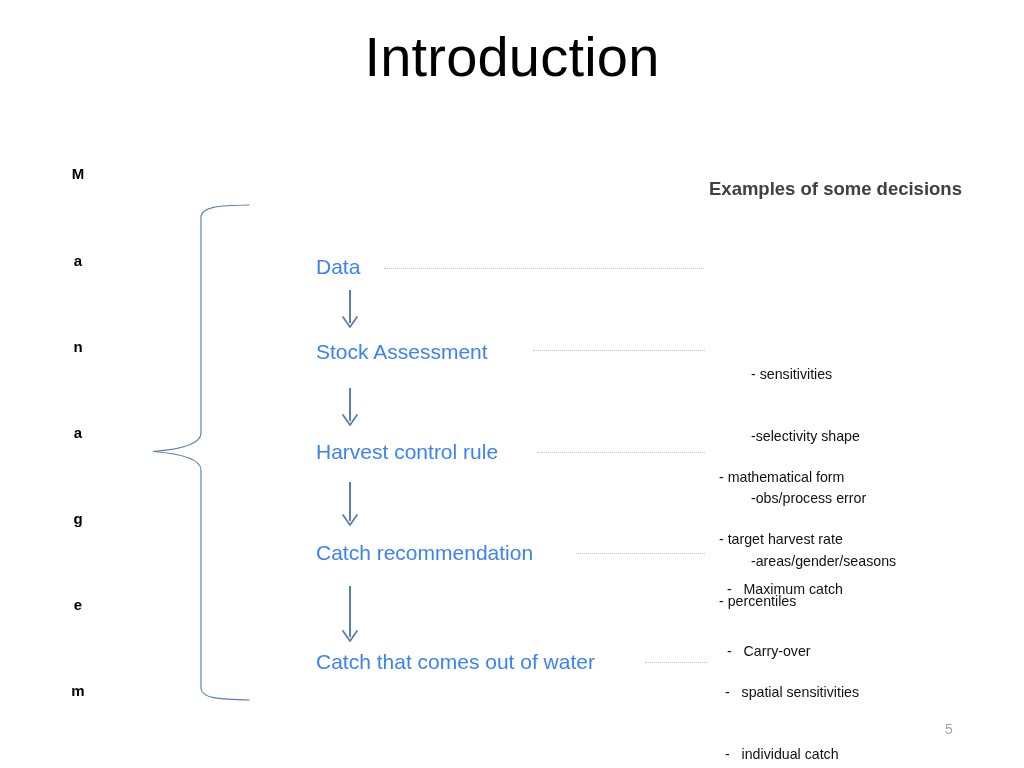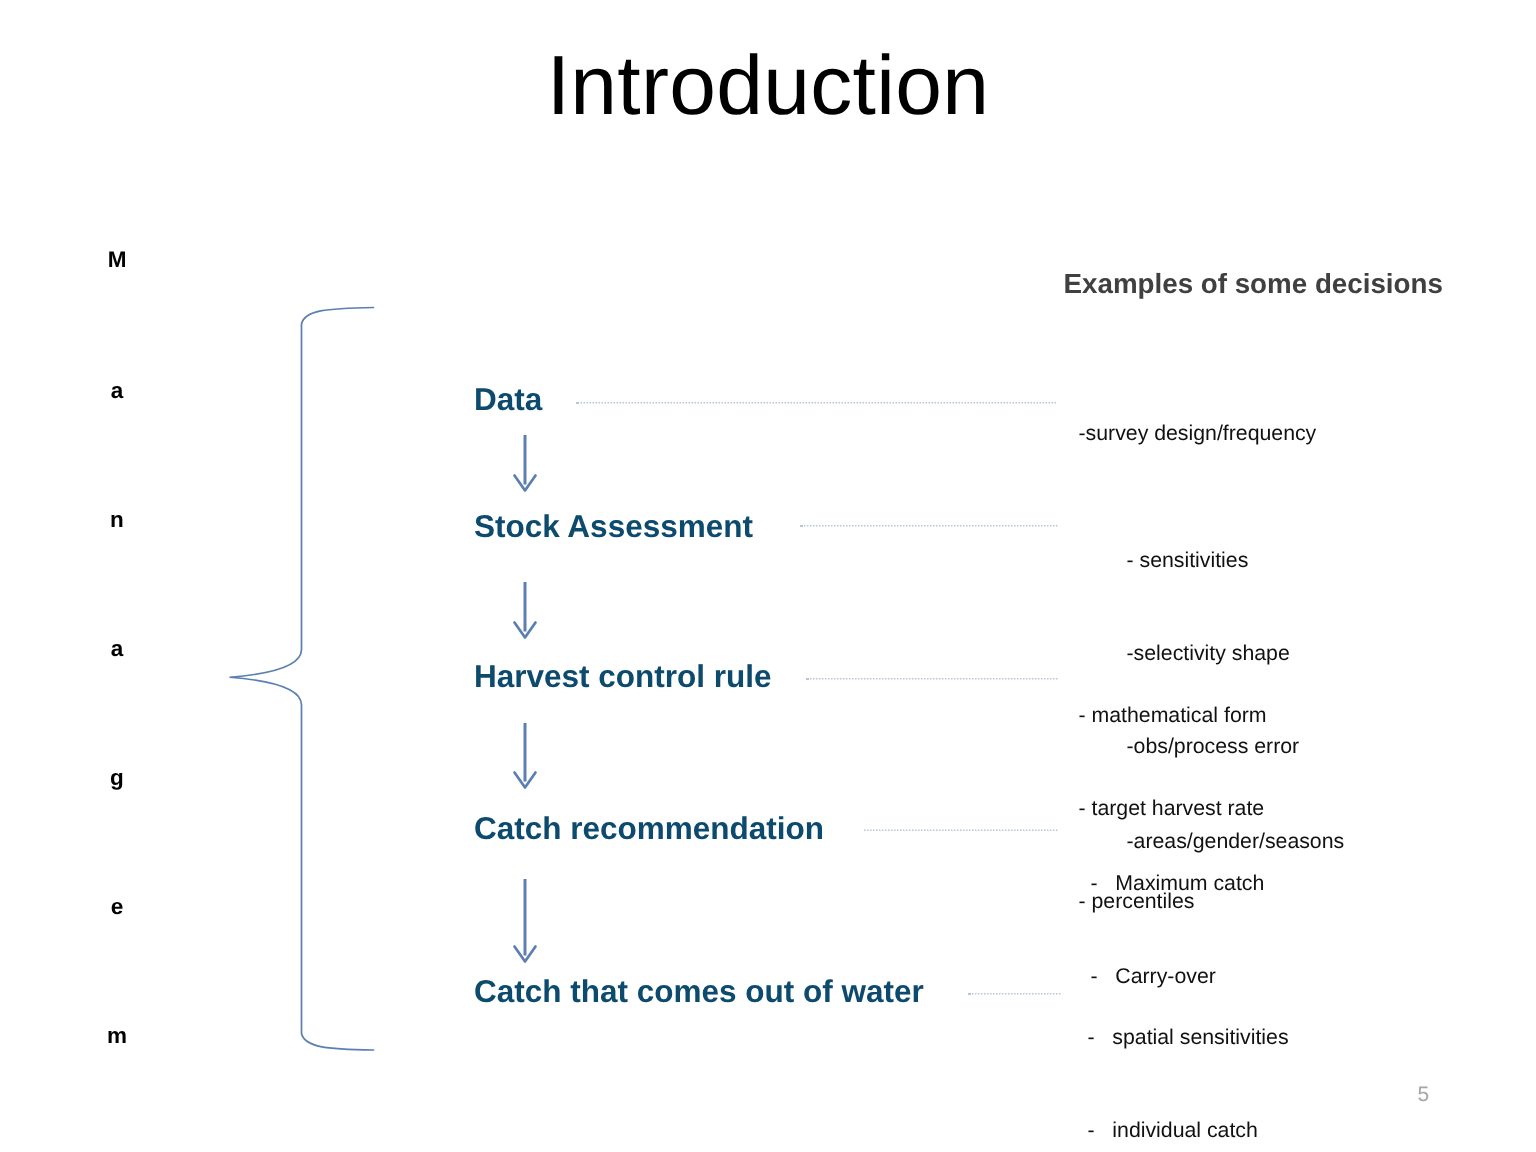--- a/index.html
+++ b/index.html
@@ -71,22 +71,22 @@
   .flow-row {
     position: absolute;
     left: 0;
     width: 1024px;
     height: 0;
   }
   .step-label {
     position: absolute;
     left: 316px;
     font-size: 21px;
-    font-weight: 700;
-    color: #0c4a6e;
+    font-weight: 400;
+    color: #3b82f6;
     white-space: nowrap;
     line-height: 1;
   }
   .leader {
     position: absolute;
     height: 1px;
     border-top: 1.6px dotted #b9c4d6;
   }
 
   .decisions {
@@ -152,21 +152,20 @@
              C 58 498, 72 499.5, 104 500" fill="none" stroke="#5b7fb0" stroke-width="1.15" stroke-linecap="round"></path>
   </svg>
 </div>
 
 <div id="examples-heading">Examples of some decisions</div>
 
 <div class="flow-row">
   <div class="step-label" style="top:256px;">Data</div>
   <div class="leader" style="left:384px; top:268px; width:320px;"></div>
   <div class="decisions" style="left:719px; top:237px;">
-    <span class="dline">-survey design/frequency</span>
   </div>
 </div>
 
 <div class="arrow" style="left:338px; top:290px;">
   <svg width="24" height="40" viewBox="0 0 24 40">
     <line x1="12" y1="0" x2="12" y2="33" stroke="#5b7fb0" stroke-width="2"></line>
     <path d="M5 27 L12 37 L19 27" fill="none" stroke="#5b7fb0" stroke-width="1.8" stroke-linecap="round" stroke-linejoin="round"></path>
   </svg>
 </div>
 

